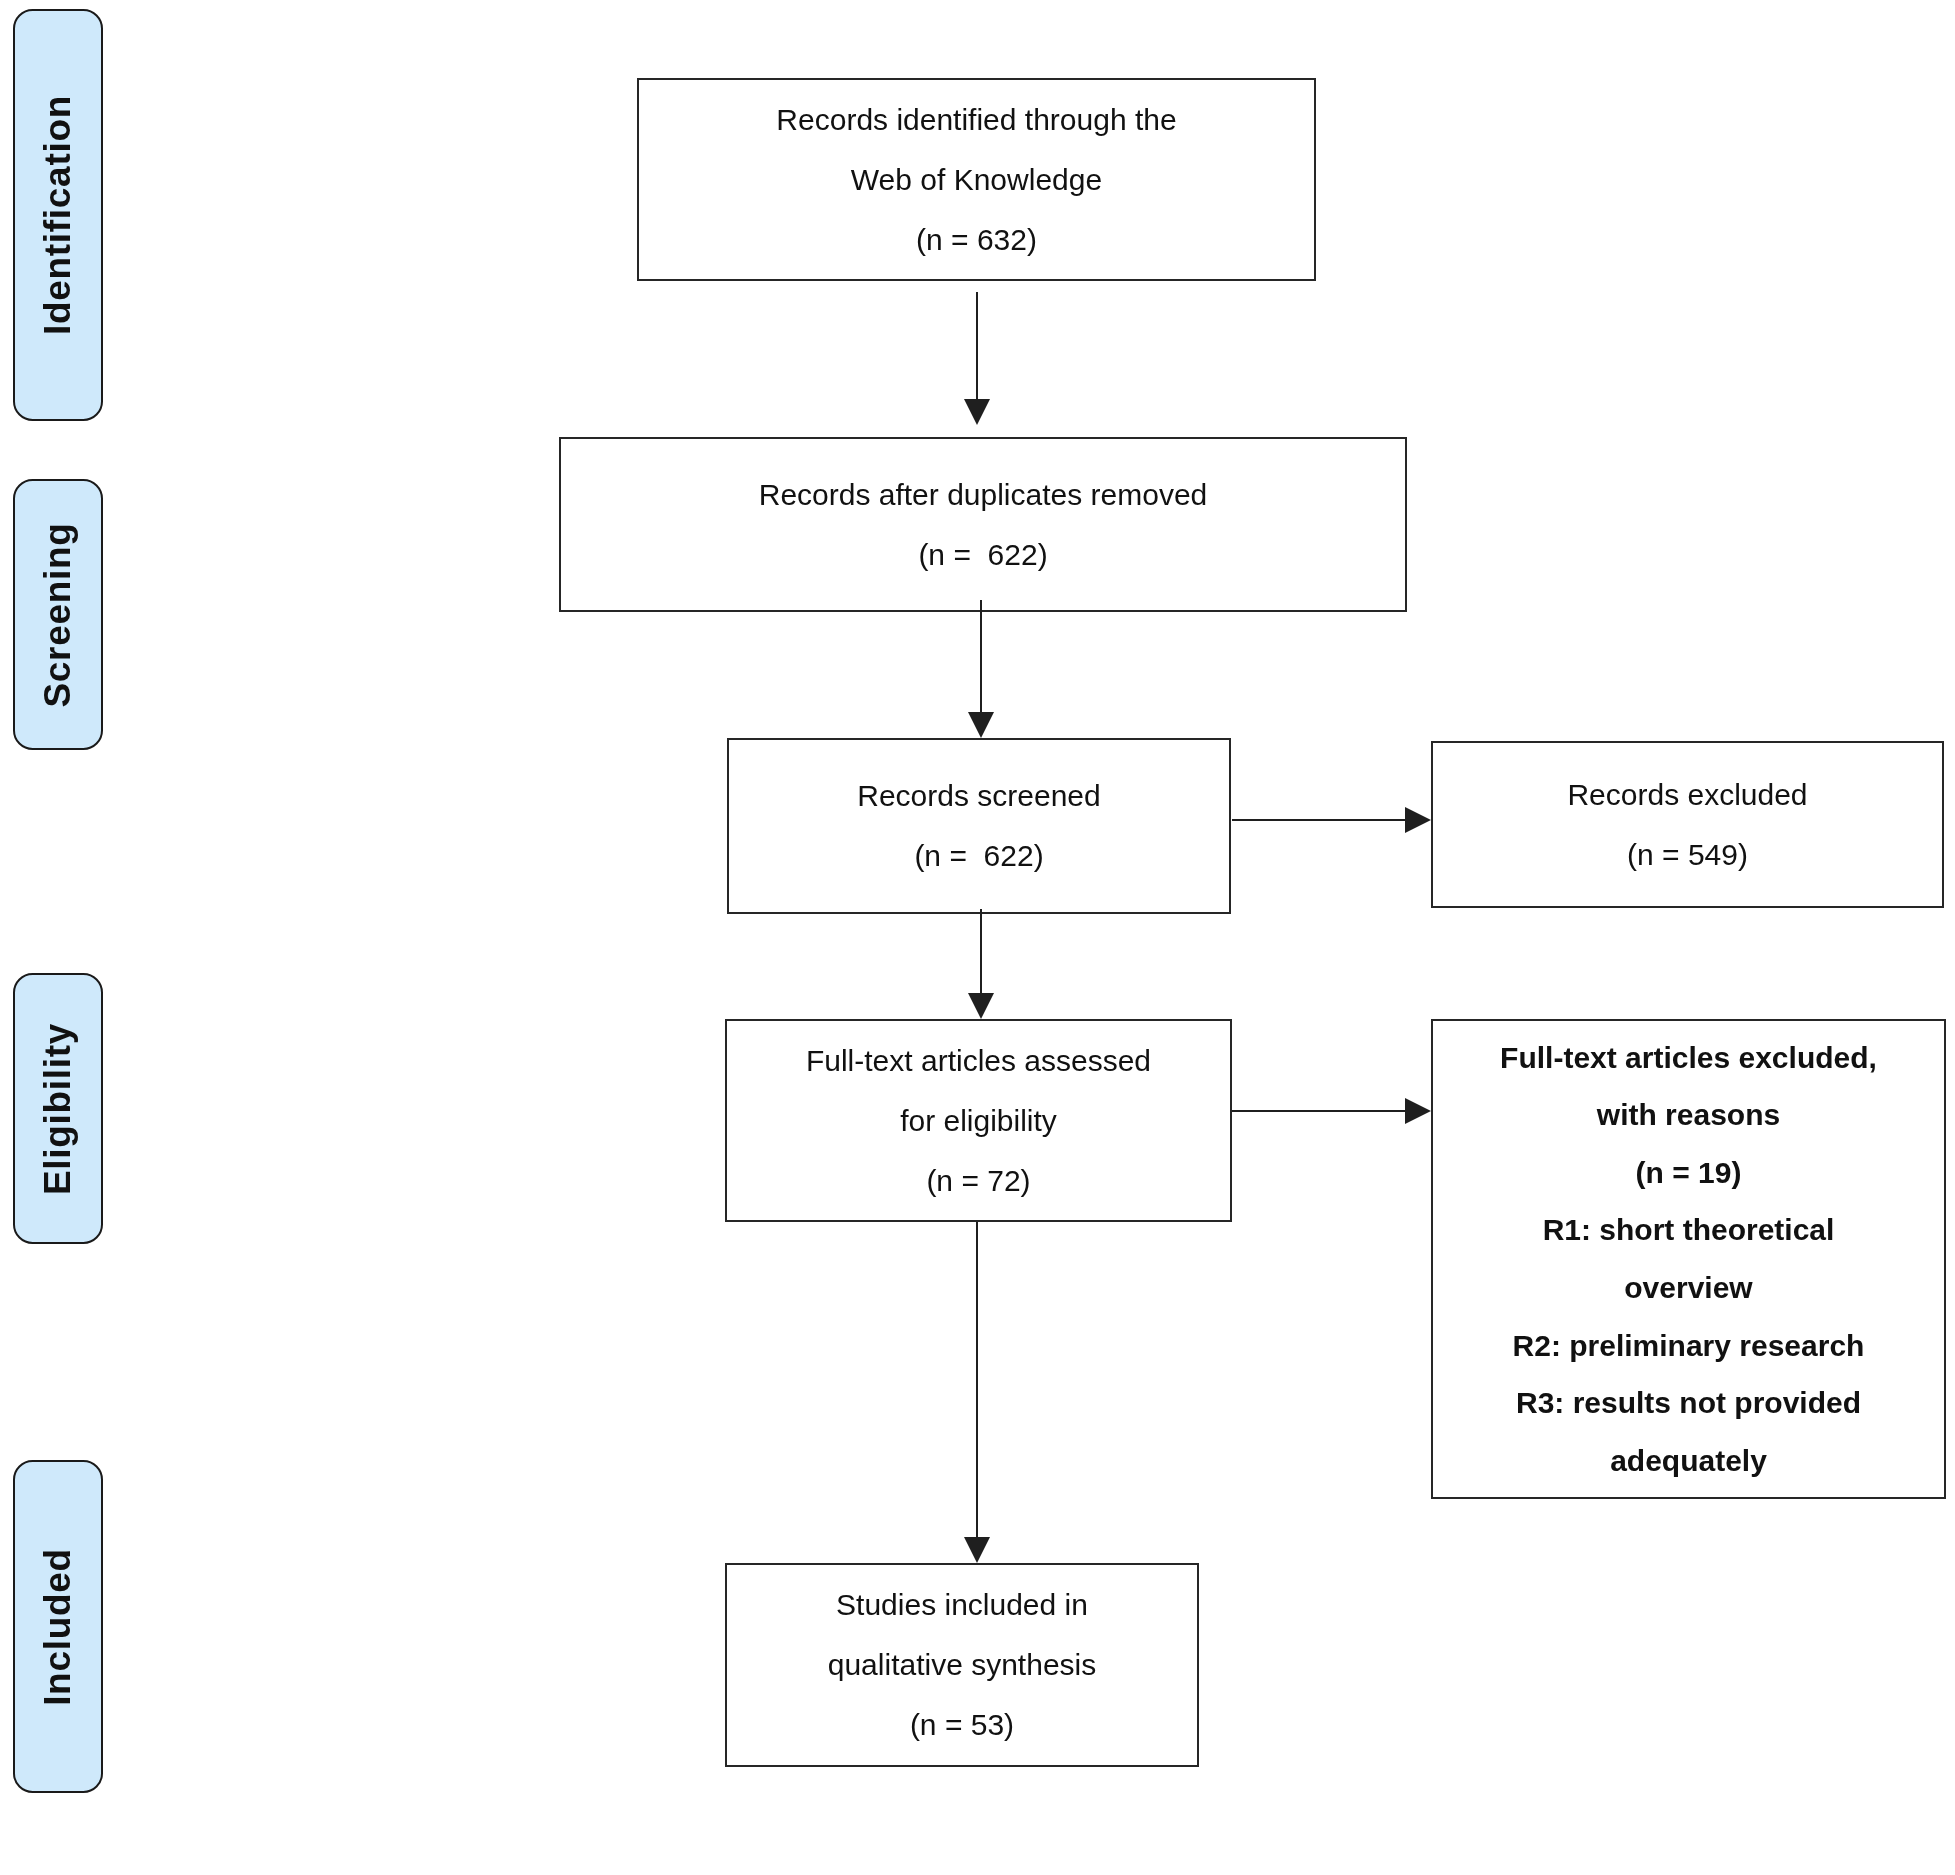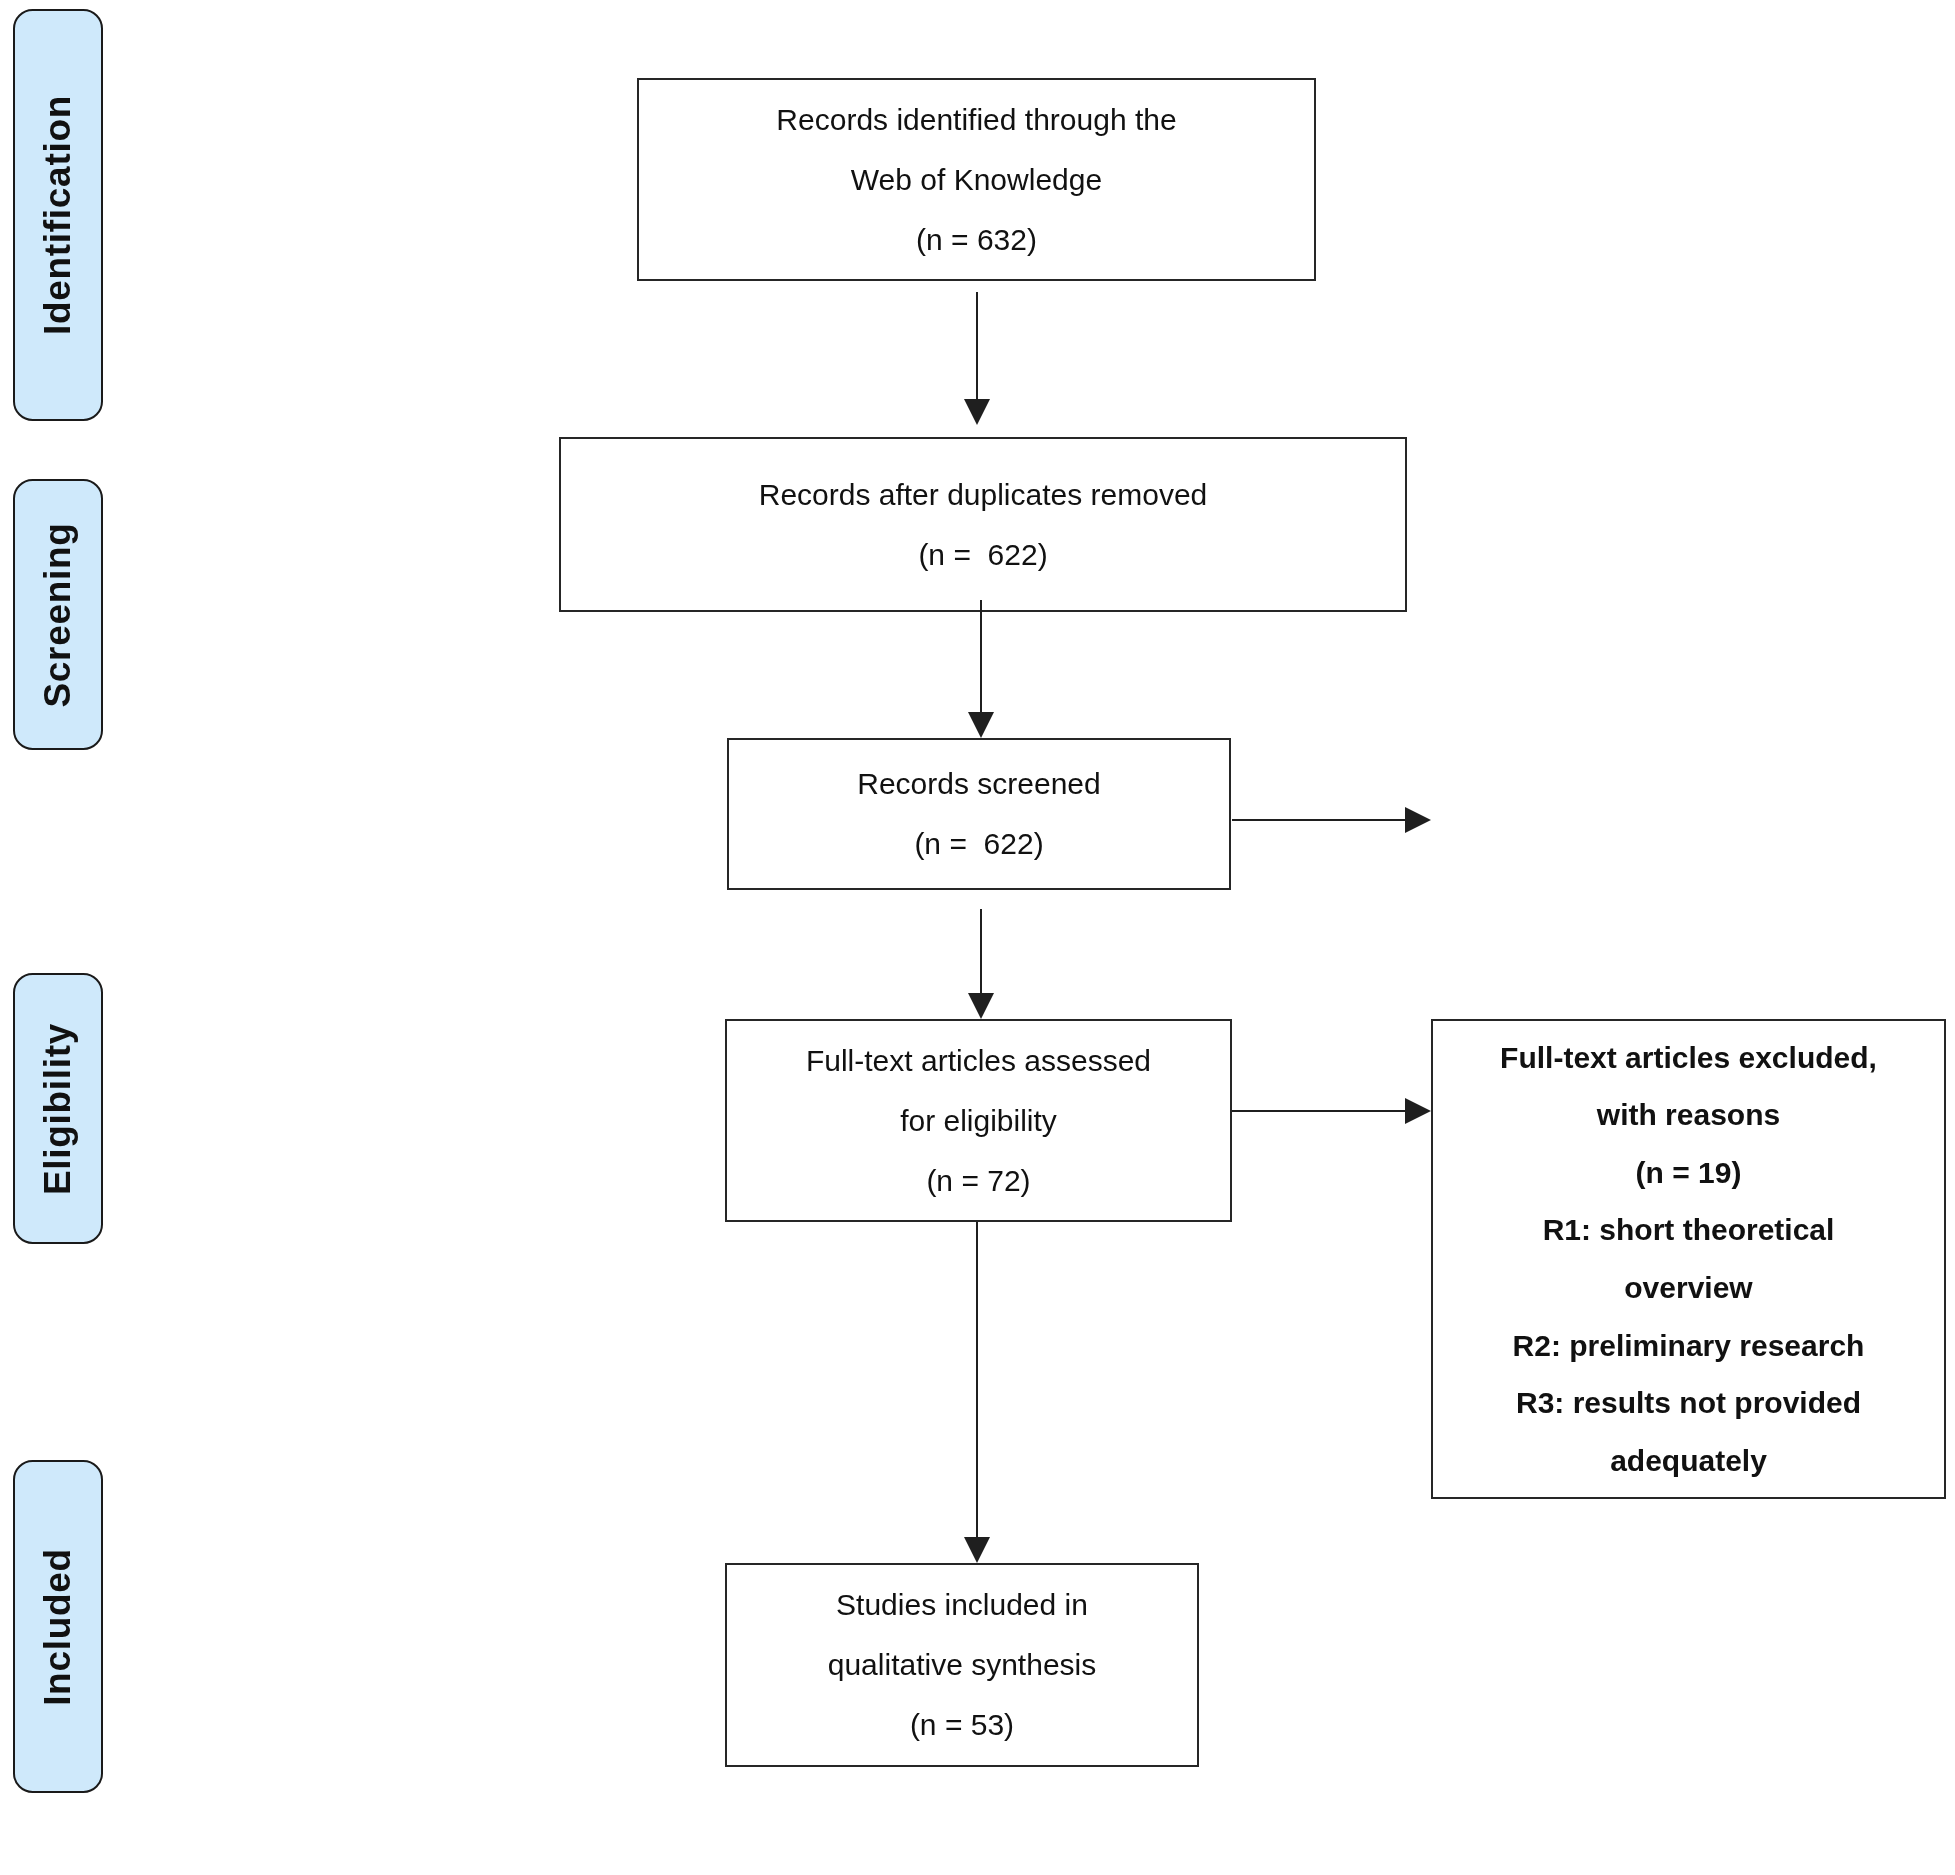--- a/index.html
+++ b/index.html
@@ -109,25 +109,29 @@
     <span class="txt">Records identified through the
 Web of Knowledge
 (n = 632)</span>
   </div>
 
   <div class="node" style="left:559px;top:425px;width:848px;height:175px;margin-top:12px;">
     <span class="txt">Records after duplicates removed
 (n =  622)</span>
   </div>
 
-  <div class="node" style="left:727px;top:738px;width:504px;height:152px;">
+  <div class="node" style="left:727px;top:738px;width:504px;height:176px;">
     <span class="txt">Records screened
 (n =  622)</span>
   </div>
 
+  <div class="node" style="left:1431px;top:741px;width:513px;height:167px;">
+    <span class="txt">Records excluded
+(n = 549)</span>
+  </div>
 
   <div class="node" style="left:725px;top:1019px;width:507px;height:203px;">
     <span class="txt">Full-text articles assessed
 for eligibility
 (n = 72)</span>
   </div>
 
   <div class="node" style="left:1431px;top:1019px;width:515px;height:480px;">
     <span class="txt tight">Full-text articles excluded,
 with reasons

